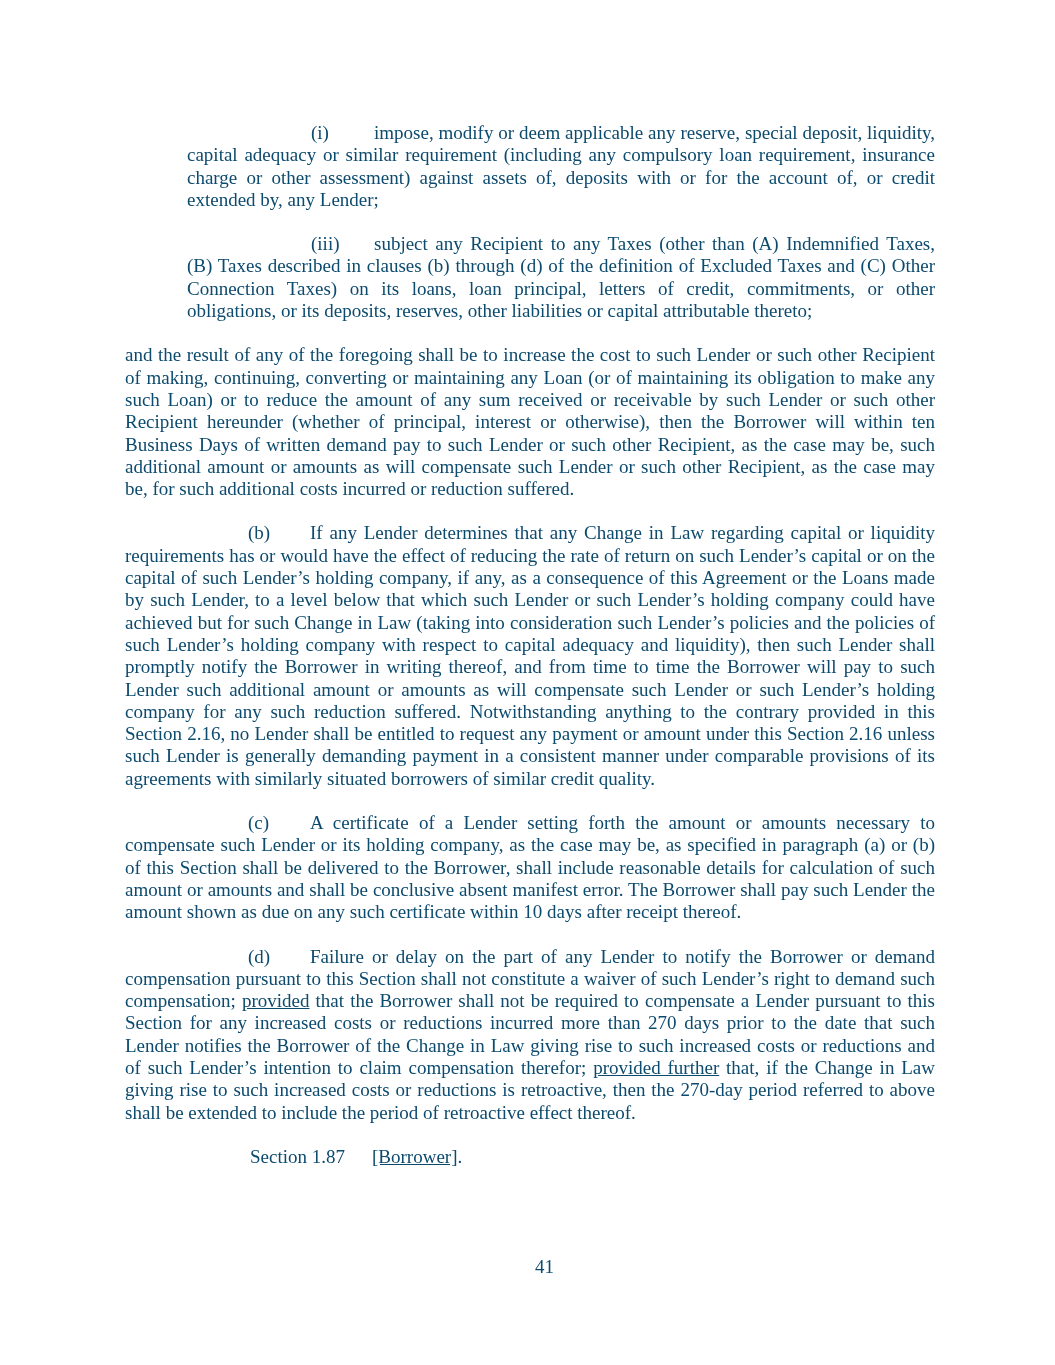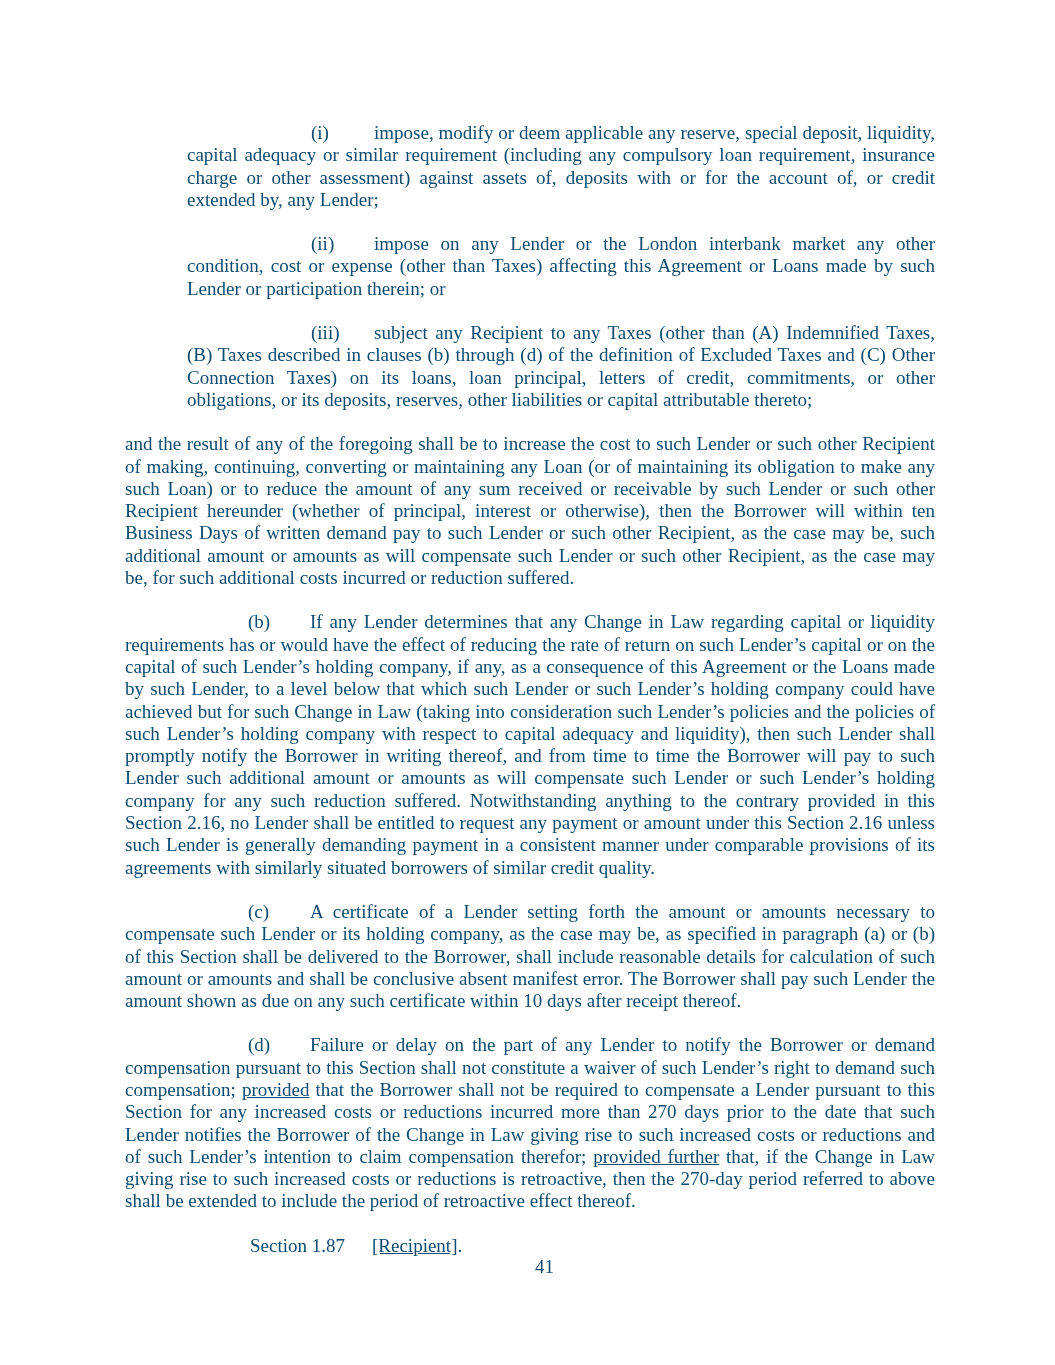--- a/index.html
+++ b/index.html
@@ -73,30 +73,29 @@
   }
 </style>
 </head>
 <body>
 
 <div class="page">
   <div class="content">
 
     <p class="clause"><span class="tab-label">(i)</span><span>impose, modify or deem applicable any reserve, special deposit, liquidity, capital adequacy or similar requirement (including any compulsory loan requirement, insurance charge or other assessment) against assets of, deposits with or for the account of, or credit extended by, any Lender;</span></p>
 
-    <p class="clause"><span class="tab-label">(ii)</span><span>impose on any Lender or the London interbank market any other condition, cost or expense (other than Taxes) affecting this Agreement or Loans made by such Lender or participation therein; or</span></p>
 
     <p class="clause"><span class="tab-label">(iii)</span><span>subject any Recipient to any Taxes (other than (A) Indemnified Taxes, (B) Taxes described in clauses (b) through (d) of the definition of Excluded Taxes and (C) Other Connection Taxes) on its loans, loan principal, letters of credit, commitments, or other obligations, or its deposits, reserves, other liabilities or capital attributable thereto;</span></p>
 
     <p class="flush">and the result of any of the foregoing shall be to increase the cost to such Lender or such other Recipient of making, continuing, converting or maintaining any Loan (or of maintaining its obligation to make any such Loan) or to reduce the amount of any sum received or receivable by such Lender or such other Recipient hereunder (whether of principal, interest or otherwise), then the Borrower will within ten Business Days of written demand pay to such Lender or such other Recipient, as the case may be, such additional amount or amounts as will compensate such Lender or such other Recipient, as the case may be, for such additional costs incurred or reduction suffered.</p>
 
     <p class="lettered"><span class="tab-label">(b)</span><span>If any Lender determines that any Change in Law regarding capital or liquidity requirements has or would have the effect of reducing the rate of return on such Lender’s capital or on the capital of such Lender’s holding company, if any, as a consequence of this Agreement or the Loans made by such Lender, to a level below that which such Lender or such Lender’s holding company could have achieved but for such Change in Law (taking into consideration such Lender’s policies and the policies of such Lender’s holding company with respect to capital adequacy and liquidity), then such Lender shall promptly notify the Borrower in writing thereof, and from time to time the Borrower will pay to such Lender such additional amount or amounts as will compensate such Lender or such Lender’s holding company for any such reduction suffered. Notwithstanding anything to the contrary provided in this Section 2.16, no Lender shall be entitled to request any payment or amount under this Section 2.16 unless such Lender is generally demanding payment in a consistent manner under comparable provisions of its agreements with similarly situated borrowers of similar credit quality.</span></p>
 
     <p class="lettered"><span class="tab-label">(c)</span><span>A certificate of a Lender setting forth the amount or amounts necessary to compensate such Lender or its holding company, as the case may be, as specified in paragraph (a) or (b) of this Section shall be delivered to the Borrower, shall include reasonable details for calculation of such amount or amounts and shall be conclusive absent manifest error.  The Borrower shall pay such Lender the amount shown as due on any such certificate within 10 days after receipt thereof.</span></p>
 
     <p class="lettered"><span class="tab-label">(d)</span><span>Failure or delay on the part of any Lender to notify the Borrower or demand compensation pursuant to this Section shall not constitute a waiver of such Lender’s right to demand such compensation; </span><span class="u">provided</span><span> that the Borrower shall not be required to compensate a Lender pursuant to this Section for any increased costs or reductions incurred more than 270 days prior to the date that such Lender notifies the Borrower of the Change in Law giving rise to such increased costs or reductions and of such Lender’s intention to claim compensation therefor; </span><span class="u">provided further</span><span> that, if the Change in Law giving rise to such increased costs or reductions is retroactive, then the 270-day period referred to above shall be extended to include the period of retroactive effect thereof.</span></p>
 
-    <p class="section-line"><span>Section 1.87</span><span class="section-gap"></span><span class="u">[Recipient]</span><span>.</span></p>
+    <p class="section-line"><span>Section 1.87</span><span class="section-gap"></span><span class="u">[Borrower]</span><span>.</span></p>
 
   </div>
 
   <div class="page-number">41</div>
 </div>
 
 </body></html>

